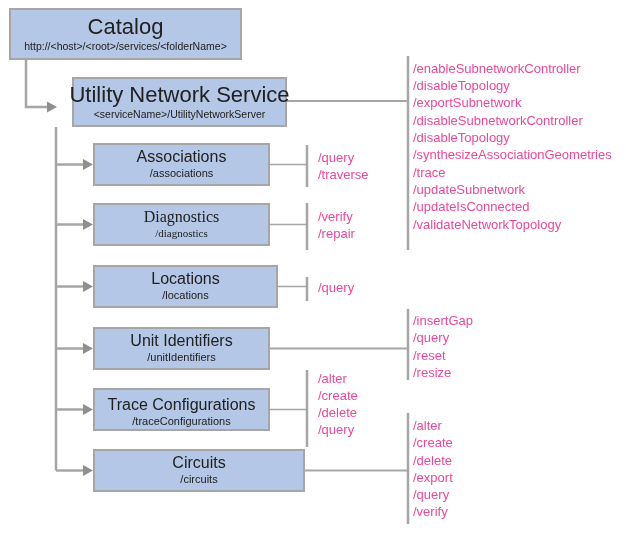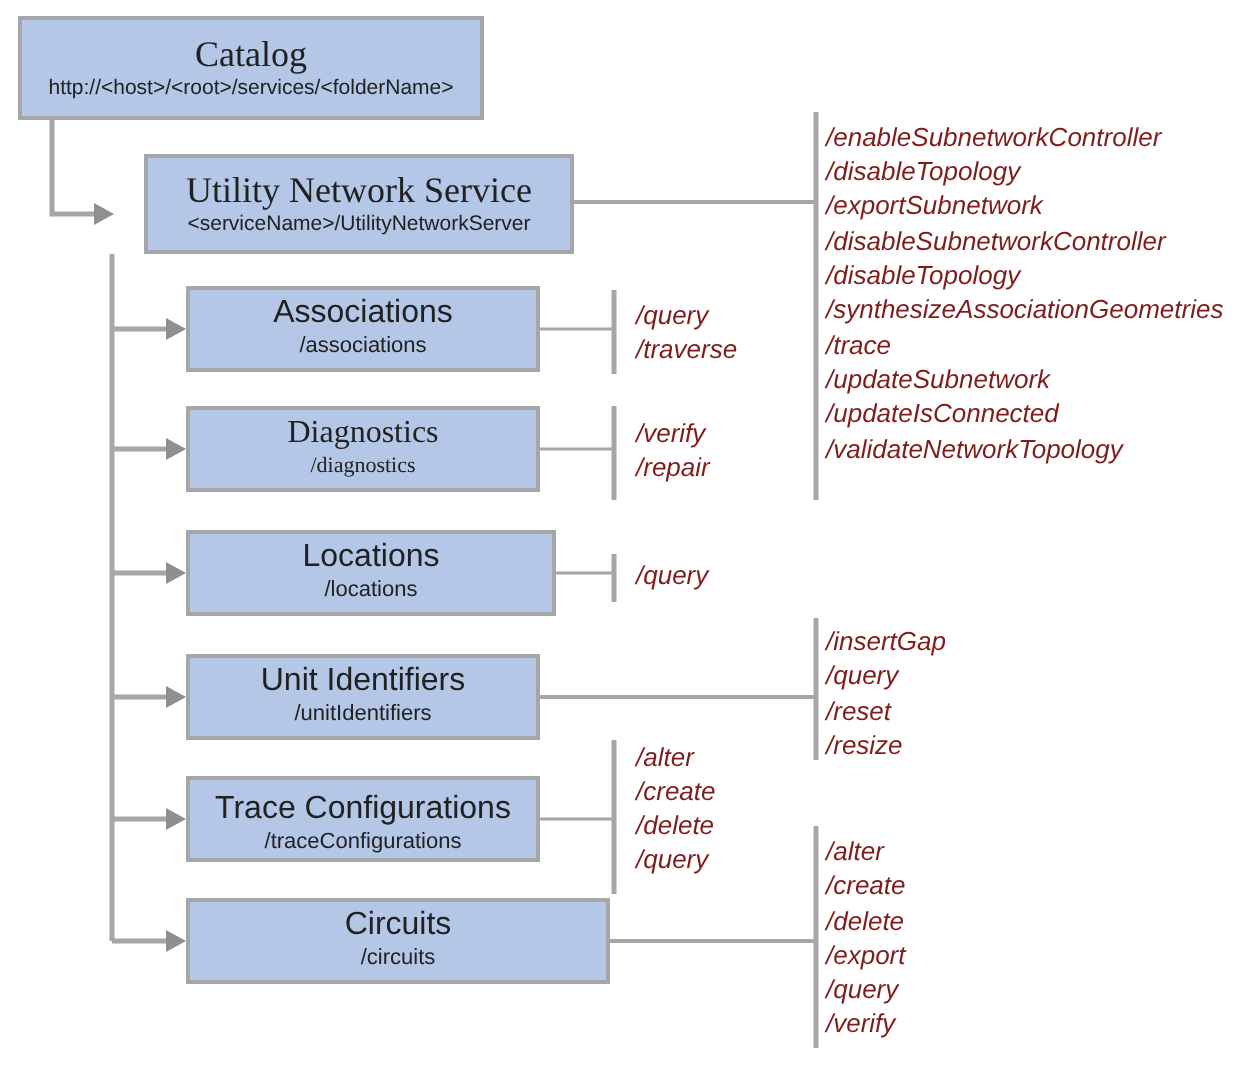--- a/index.html
+++ b/index.html
@@ -30,36 +30,35 @@
     align-items: center;
     justify-content: center;
     text-align: center;
   }
   .node-title {
     color: #212121;
     font-size: 16px;
     line-height: 1.12;
     white-space: nowrap;
   }
-  .node-title.lg { font-size: 18px; font-family: Liberation Serif, serif; }
+  .node-title.lg { font-size: 22px; }
   .node-subtitle {
     color: #212121;
     font-size: 11px;
     line-height: 1.25;
     margin-top: 1px;
     white-space: nowrap;
   }
   .node-subtitle.lg { font-size: 10.5px; }
   .ops {
     position: absolute;
-    color: #7f1d1d;
+    color: #ec4899;
     font-size: 13px;
     line-height: 17.3px;
     white-space: nowrap;
-    font-style: italic;
   }
   .ops.wide { line-height: 17.35px; }
 </style>
 </head>
 <body>
 
 <div class="canvas">
 
   <svg class="wires" viewBox="0 0 626 537" xmlns="http://www.w3.org/2000/svg">
 

